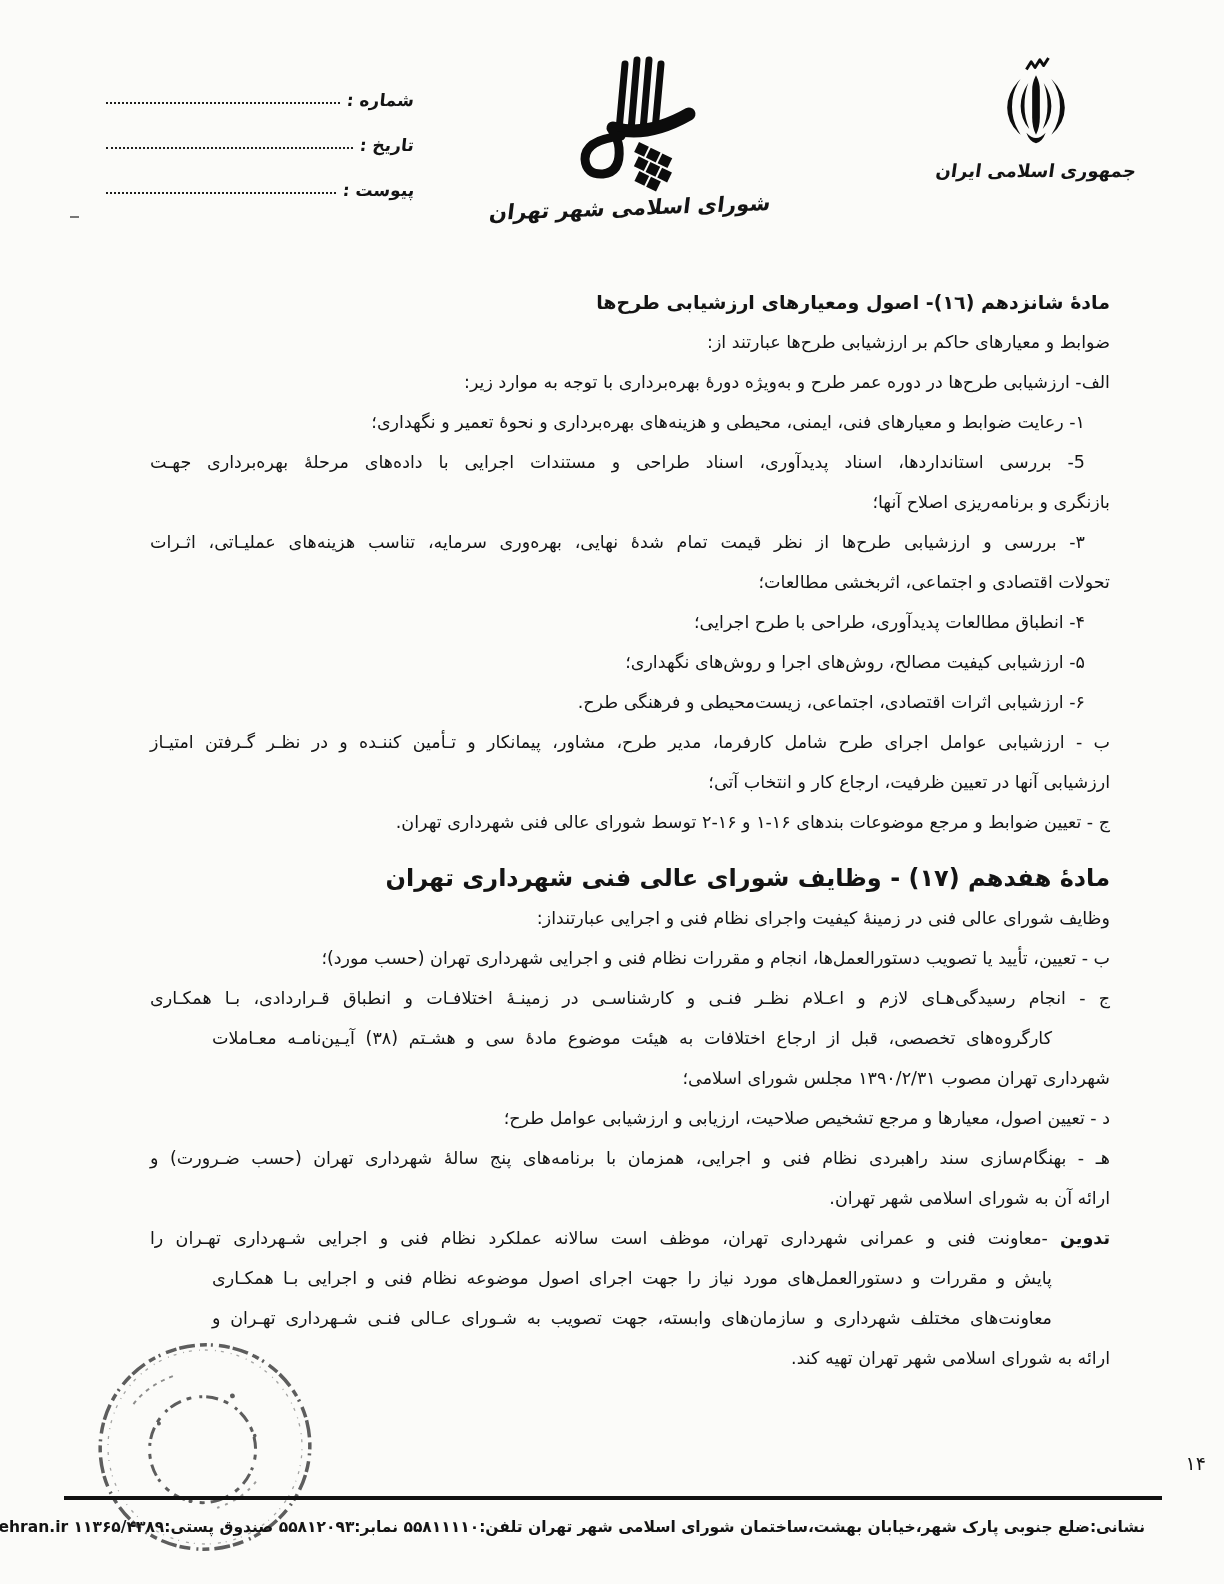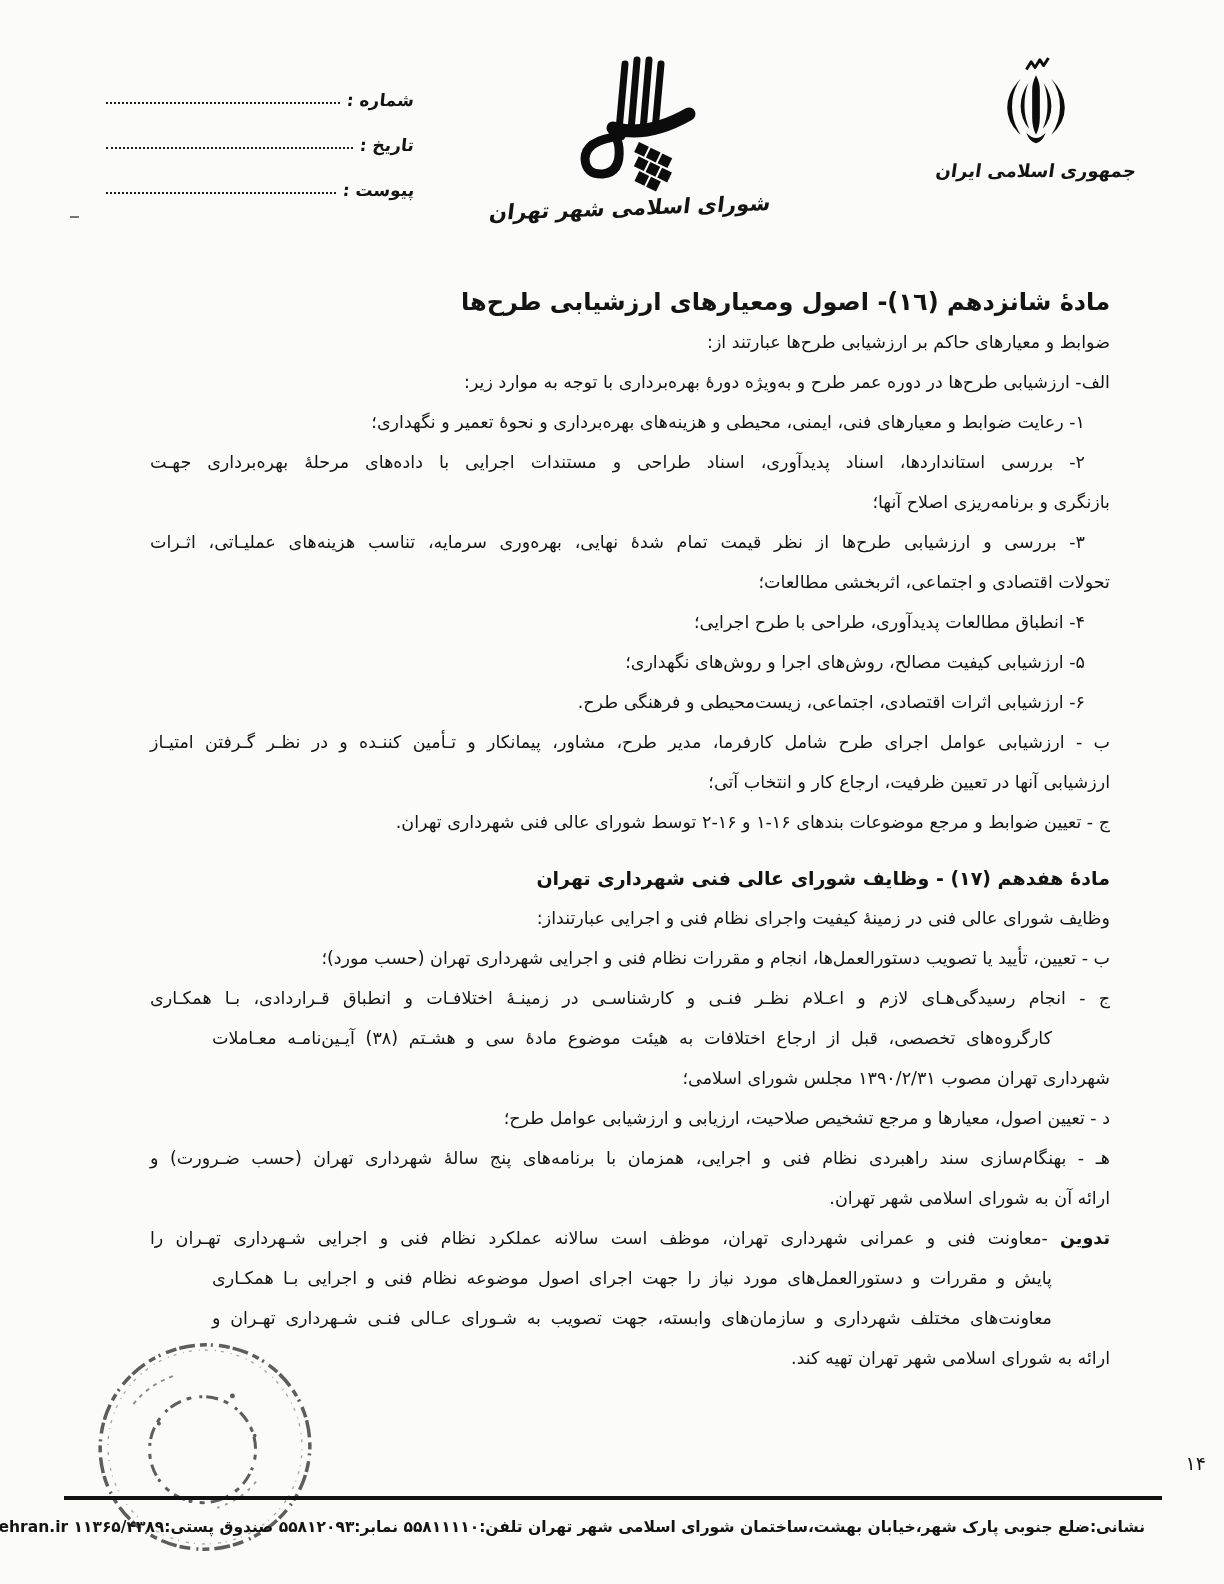--- a/index.html
+++ b/index.html
@@ -24,22 +24,22 @@
   .emblem-block svg { display:block; margin:0 auto; }
   .emblem-caption { direction:rtl; font-size:18px; font-weight:bold; margin-top:8px;
                     transform:skewX(-8deg); letter-spacing:1px; }
 
   .scan-dash { position:absolute; left:70px; top:216px; width:9px; height:2px; background:#777; }
 
   
   .content { position:absolute; top:282px; left:150px; width:960px; direction:rtl;
              font-size:17.5px; }
   .ln  { line-height:40px; text-align:right; }
-  .h16 { font-weight:bold; font-size:24px; }
-  .h17 { font-weight:bold; font-size:19px; margin-top:16px; }
+  .h16 { font-weight:bold; font-size:19px; }
+  .h17 { font-weight:bold; font-size:24px; margin-top:16px; }
   .j   { text-align:justify; text-align-last:justify; }
   .c   { text-align:right; }
   .ind { padding-right:25px; }
   .cj  { padding-right:58px; padding-left:62px; text-align:justify; text-align-last:justify; }
   .b   { font-weight:bold; }
 
   
   .stamp { position:absolute; left:86px; top:1328px; opacity:.82; }
 
   
@@ -110,21 +110,21 @@
     </svg>
     <div class="emblem-caption">جمهوری اسلامی ایران</div>
   </div>
 
   <div class="content">
 
     <div class="ln h16">مادۀ شانزدهم (١٦)- اصول ومعیارهای ارزشیابی طرح‌ها</div>
     <div class="ln">ضوابط و معیارهای حاکم بر ارزشیابی طرح‌ها عبارتند از:</div>
     <div class="ln">الف- ارزشیابی طرح‌ها در دوره عمر طرح و به‌ویژه دورۀ بهره‌برداری با توجه به موارد زیر:</div>
     <div class="ln ind">۱- رعایت ضوابط و معیارهای فنی، ایمنی، محیطی و هزینه‌های بهره‌برداری و نحوۀ تعمیر و نگهداری؛</div>
-    <div class="ln ind j">۲- بررسی استانداردها، اسناد پدیدآوری، اسناد طراحی و مستندات اجرایی با داده‌های مرحلۀ بهره‌برداری جهـت</div>
+    <div class="ln ind j">5- بررسی استانداردها، اسناد پدیدآوری، اسناد طراحی و مستندات اجرایی با داده‌های مرحلۀ بهره‌برداری جهـت</div>
     <div class="ln c">بازنگری و برنامه‌ریزی اصلاح آنها؛</div>
     <div class="ln ind j">۳- بررسی و ارزشیابی طرح‌ها از نظر قیمت تمام شدۀ نهایی، بهره‌وری سرمایه، تناسب هزینه‌های عملیـاتی، اثـرات</div>
     <div class="ln c">تحولات اقتصادی و اجتماعی، اثربخشی مطالعات؛</div>
     <div class="ln ind">۴- انطباق مطالعات پدیدآوری، طراحی با طرح اجرایی؛</div>
     <div class="ln ind">۵- ارزشیابی کیفیت مصالح، روش‌های اجرا و روش‌های نگهداری؛</div>
     <div class="ln ind">۶- ارزشیابی اثرات اقتصادی، اجتماعی، زیست‌محیطی و فرهنگی طرح.</div>
     <div class="ln j">ب - ارزشیابی عوامل اجرای طرح شامل کارفرما، مدیر طرح، مشاور، پیمانکار و تـأمین کننـده و در نظـر گـرفتن امتیـاز</div>
     <div class="ln c">ارزشیابی آنها در تعیین ظرفیت، ارجاع کار و انتخاب آتی؛</div>
     <div class="ln">ج - تعیین ضوابط و مرجع موضوعات بندهای ۱۶-۱ و ۱۶-۲ توسط شورای عالی فنی شهرداری تهران.</div>
 

